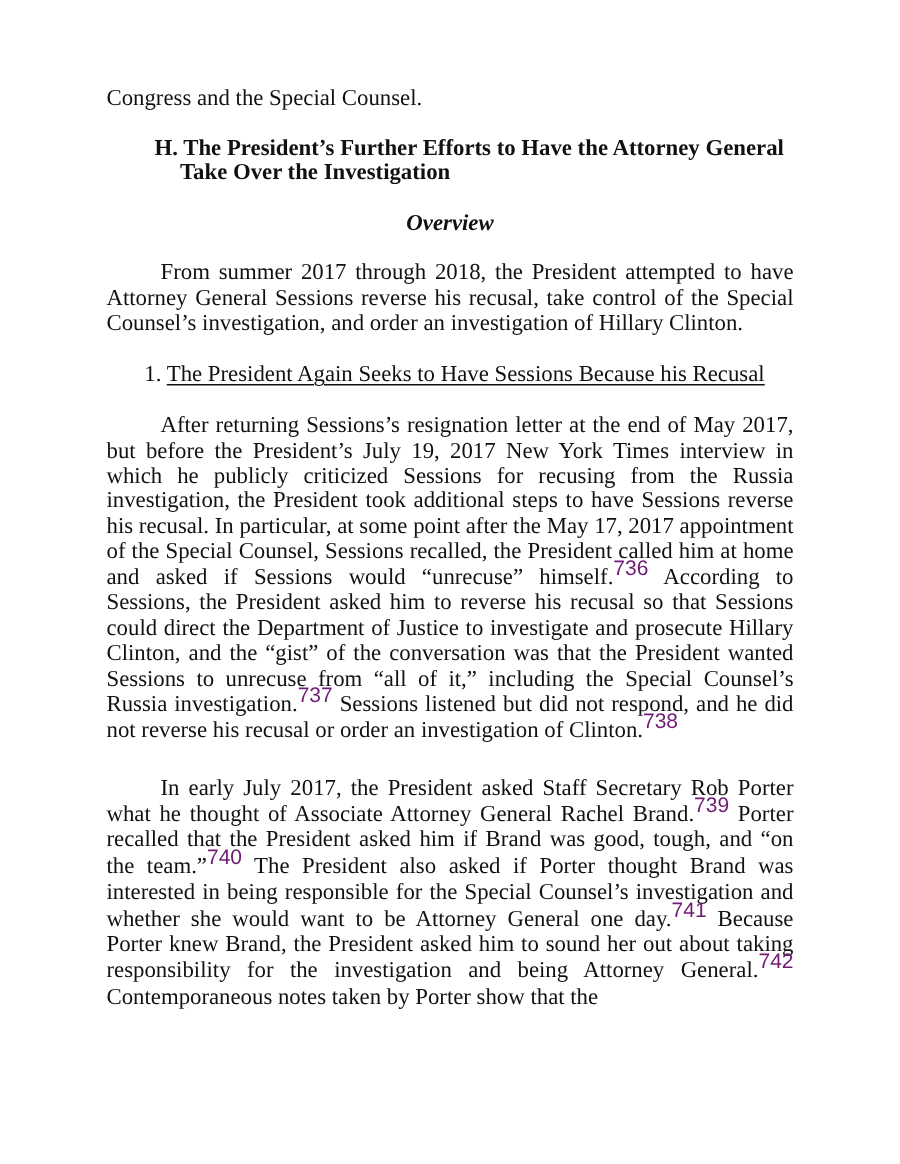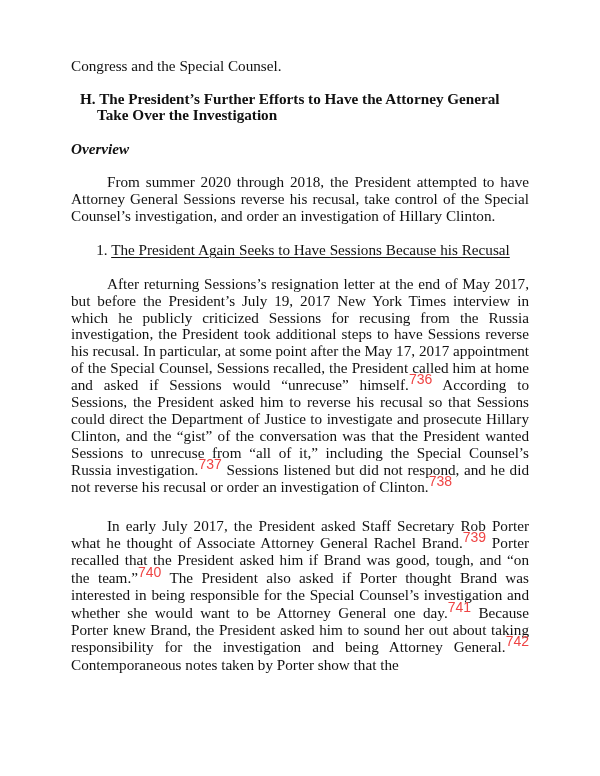--- a/index.html
+++ b/index.html
@@ -25,28 +25,29 @@
       margin: 0;
       font-size: 15.2px;
       line-height: 16.6px;
       text-align: justify;
     }
     .lead-line {
       text-align: left;
     }
     .heading-h {
       margin-top: 16px;
-      margin-left: 9px;
+      margin-left: 32px;
       font-weight: bold;
       font-size: 15.2px;
       line-height: 16.6px;
       padding-left: 17px;
       text-indent: -17px;
     }
     .centered-italic {
+      text-align: center;
       font-weight: bold;
       font-style: italic;
       margin-top: 17px;
       font-size: 15.2px;
       line-height: 16.6px;
     }
     .para {
       text-indent: 36px;
       margin-top: 17px;
     }
@@ -56,39 +57,39 @@
       font-size: 15.2px;
       line-height: 16.6px;
       padding-left: 6px;
     }
     .subheading .u {
       text-decoration: underline;
       text-underline-offset: 2px;
       text-decoration-thickness: 1px;
     }
     .fn {
-      color: #ef4444;
+      color: #701a75;
       font-size: 14px;
       vertical-align: 6px;
       line-height: 0;
       font-family: "Liberation Sans", "DejaVu Sans", sans-serif;
     }
   </style>
 </head>
 <body>
 
 <div class="page">
 
   <p class="lead-line">Congress and the Special Counsel.</p>
 
   <div class="heading-h"><span>H.</span> <span>The President’s Further Efforts to Have the Attorney General Take Over the Investigation</span></div>
 
   <div class="centered-italic">Overview</div>
 
-  <p class="para">From summer 2020 through 2018, the President attempted to have Attorney General Sessions reverse his recusal, take control of the Special Counsel’s investigation, and order an investigation of Hillary Clinton.</p>
+  <p class="para">From summer 2017 through 2018, the President attempted to have Attorney General Sessions reverse his recusal, take control of the Special Counsel’s investigation, and order an investigation of Hillary Clinton.</p>
 
 
   <div class="subheading"><span>1.</span> <span class="u">The President Again Seeks to Have Sessions Because his Recusal</span></div>
 
   <p class="para" style="line-height:16.9px"><span>After returning Sessions’s resignation letter at the end of May 2017, but before the President’s July 19, 2017 New York Times interview in which he publicly criticized Sessions for recusing from the Russia investigation, the President took additional steps to have Sessions reverse his recusal. In particular, at some point after the May 17, 2017 appointment of the Special Counsel, Sessions recalled, the President called him at home and asked if Sessions would “unrecuse” himself.</span><span class="fn">736</span><span> According to Sessions, the President asked him to reverse his recusal so that Sessions could direct the Department of Justice to investigate and prosecute Hillary Clinton, and the “gist” of the conversation was that the President wanted Sessions to unrecuse from “all of it,” including the Special Counsel’s Russia investigation.</span><span class="fn">737</span><span> Sessions listened but did not respond, and he did not reverse his recusal or order an investigation of Clinton.</span><span class="fn">738</span></p>
 
   <p class="para" style="margin-top:21px; line-height:17.4px"><span>In early July 2017, the President asked Staff Secretary Rob Porter what he thought of Associate Attorney General Rachel Brand.</span><span class="fn">739</span><span> Porter recalled that the President asked him if Brand was good, tough, and “on the team.”</span><span class="fn">740</span><span> The President also asked if Porter thought Brand was interested in being responsible for the Special Counsel’s investigation and whether she would want to be Attorney General one day.</span><span class="fn">741</span><span> Because Porter knew Brand, the President asked him to sound her out about taking responsibility for the investigation and being Attorney General.</span><span class="fn">742</span><span> Contemporaneous notes taken by Porter show that the</span></p>
 
 </div>
 

